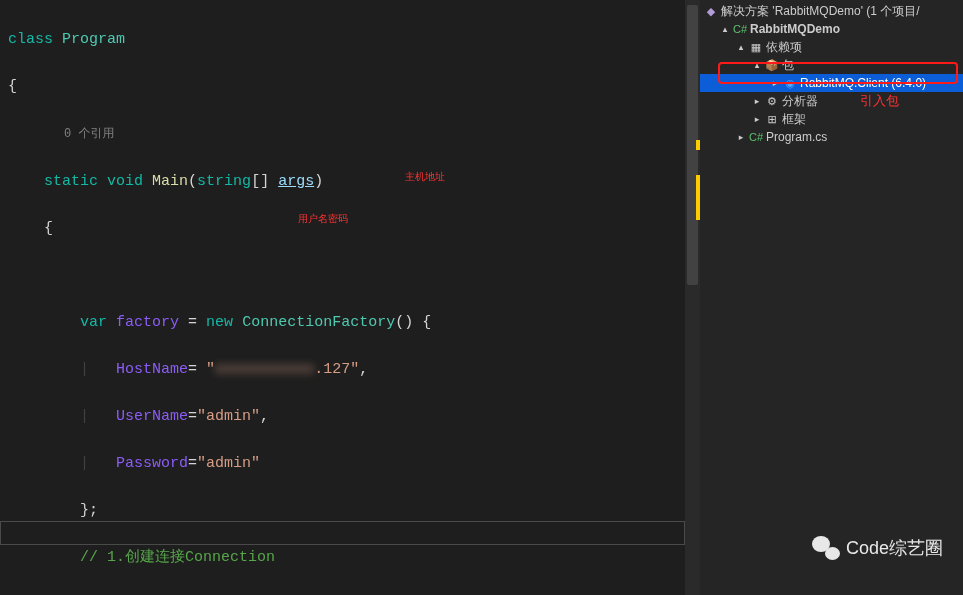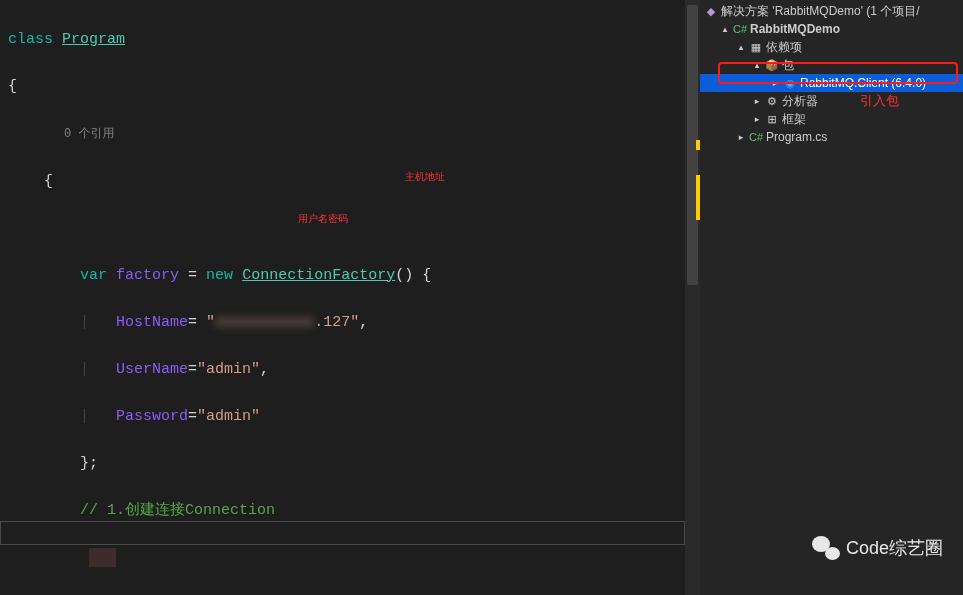--- a/index.html
+++ b/index.html
@@ -21,21 +21,21 @@
     position: relative;
     overflow: hidden;
   }
   .code-area {
     padding: 4px 0 0 8px;
     line-height: 23.5px;
     white-space: pre;
   }
   .line { display: block; }
   .kw { color: #14b8a6; }
-  .type { color: #4ec9b0; text-decoration: underline; }
+  .type { color: #4ec9b0; }
   .method { color: #dcdcaa; }
   .str { color: #d69d85; }
   .comment { color: #57a64a; }
   .ident { color: #8b5cf6; }
   .punct { color: #d4d4d4; }
   .braces { color: #d4d4d4; }
   .ref { color: #808080; font-size: 12px; margin-left: 20px; }
   .param { text-decoration: underline; color: #9cdcfe; }
   .highlight-line {
     background: #3f2b2b;
@@ -175,20 +175,21 @@
   }
 </style>
 </head>
 <body>
 
 <div class="editor">
   <div class="code-area">
 <span class="line"><span class="kw">class</span> <span class="type">Program</span></span>
 <span class="line"><span class="braces">{</span></span>
 <span class="line">    <span class="ref">0 个引用</span></span>
+<span class="line">    <span class="kw">static</span> <span class="kw">void</span> <span class="method">Main</span><span class="punct">(</span><span class="kw">string</span><span class="punct">[]</span> <span class="param">args</span><span class="punct">)</span></span>
 <span class="line">    <span class="braces">{</span></span>
 <span class="line"> </span>
 <span class="line">        <span class="kw">var</span> <span class="ident">factory</span> <span class="punct">=</span> <span class="kw">new</span> <span class="type">ConnectionFactory</span><span class="punct">() {</span></span>
 <span class="line">        <span class="vert-guide">|</span>   <span class="ident">HostName</span><span class="punct">= </span><span class="str">"</span><span class="blurred">xxxxxxxxxxx</span><span class="str">.127"</span><span class="punct">,</span></span>
 <span class="line">        <span class="vert-guide">|</span>   <span class="ident">UserName</span><span class="punct">=</span><span class="str">"admin"</span><span class="punct">,</span></span>
 <span class="line">        <span class="vert-guide">|</span>   <span class="ident">Password</span><span class="punct">=</span><span class="str">"admin"</span></span>
 <span class="line">        <span class="punct">};</span></span>
 <span class="line">        <span class="comment">// 1.创建连接Connection</span></span>
 <span class="line">         <span class="highlight-line">   </span></span>
 

